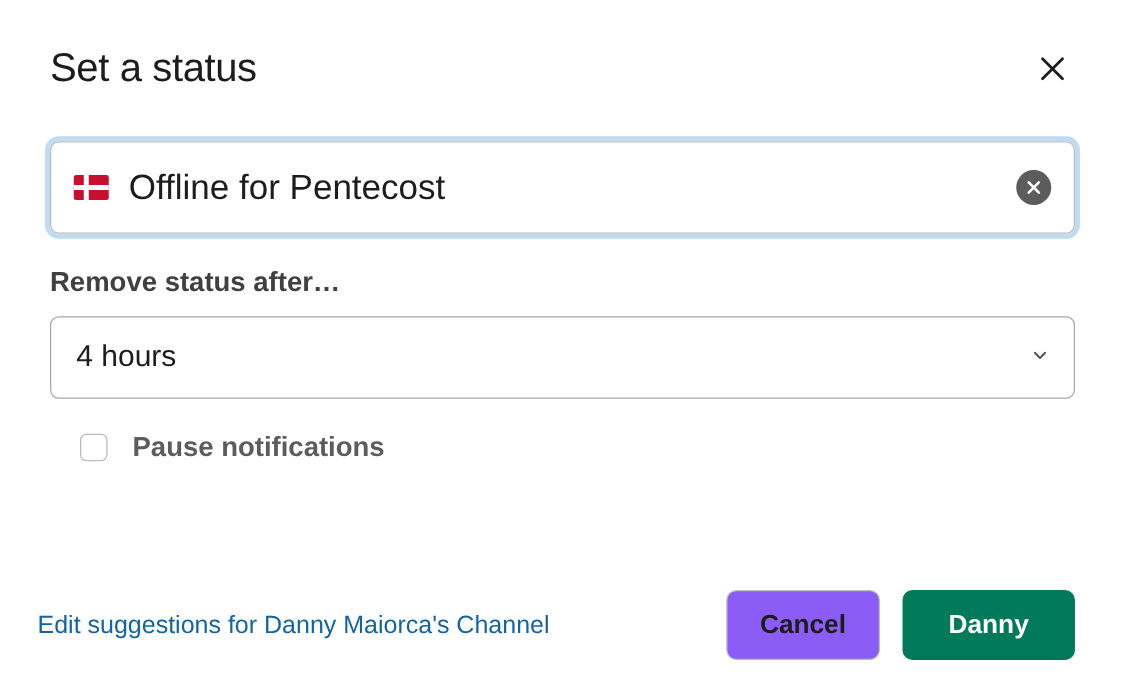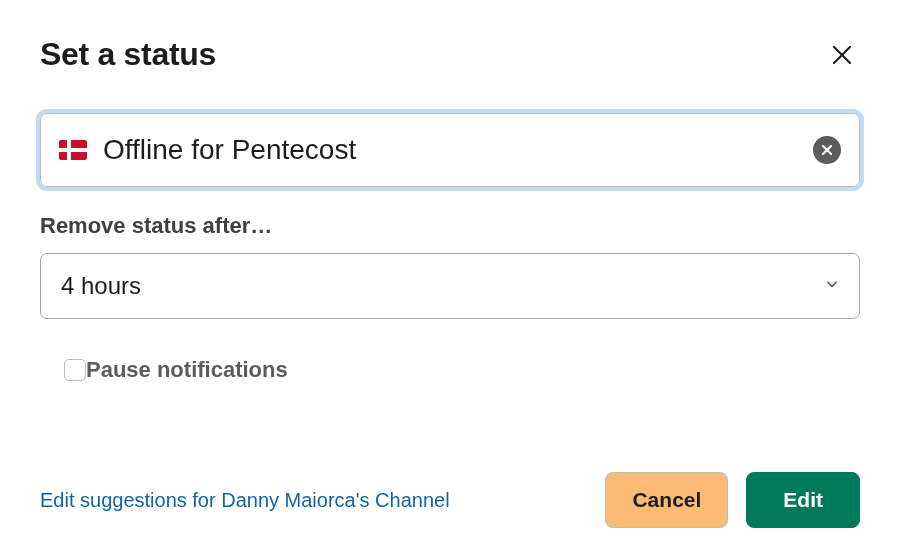--- a/index.html
+++ b/index.html
@@ -16,21 +16,21 @@
       position: relative;
     }
     .header {
       display: flex;
       justify-content: space-between;
       align-items: center;
       margin-bottom: 40px;
     }
     .title {
       font-size: 32px;
-      font-weight: 700;
+      font-weight: 400;
       color: #1d1c1d;
       letter-spacing: -0.3px;
     }
     .close-btn {
       width: 36px;
       height: 36px;
       display: flex;
       align-items: center;
       justify-content: center;
       cursor: pointer;
@@ -119,55 +119,56 @@
     }
     .select-wrap {
       border: 1px solid #a8a8a8;
       border-radius: 7px;
       height: 66px;
       display: flex;
       align-items: center;
       justify-content: space-between;
       padding: 0 20px;
       cursor: pointer;
-      margin-bottom: 38px;
+      margin-bottom: 26px;
     }
     .select-value {
       font-size: 24px;
       color: #1d1c1d;
     }
     .chevron {
       color: #5c5c5c;
     }
     .chevron svg {
       width: 14px;
       height: 14px;
     }
     .checkbox-row {
       display: flex;
       align-items: center;
+      gap: 20px;
       padding-left: 24px;
     }
     .checkbox {
       width: 22px;
       height: 22px;
       border: 1.5px solid #bcbcbc;
       border-radius: 5px;
       cursor: pointer;
       background: #fff;
     }
     .checkbox-label {
       font-size: 22px;
       font-weight: 700;
       color: #5c5c5c;
     }
     .footer {
       position: absolute;
       bottom: 28px;
-      left: 40px;
+      left: 30px;
       right: 40px;
       display: flex;
       align-items: center;
       justify-content: space-between;
     }
     .link {
       color: #1264a3;
       font-size: 20px;
       text-decoration: none;
       cursor: pointer;
@@ -182,21 +183,21 @@
       border-radius: 8px;
       font-size: 21px;
       font-weight: 700;
       cursor: pointer;
       display: flex;
       align-items: center;
       justify-content: center;
       font-family: inherit;
     }
     .btn-cancel {
-      background: #fdba74;
+      background: #8b5cf6;
       border: 1px solid #bcbcbc;
       color: #1d1c1d;
     }
     .btn-save {
       background: #007a5a;
       border: 1px solid #007a5a;
       color: #fff;
       padding: 0 36px;
     }
   </style>
@@ -239,15 +240,15 @@
 
 <div class="checkbox-row">
   <div class="checkbox"></div>
   <span class="checkbox-label">Pause notifications</span>
 </div>
 
 <div class="footer">
   <a class="link">Edit suggestions for Danny Maiorca's Channel</a>
   <div class="btn-group">
     <button class="btn btn-cancel">Cancel</button>
-    <button class="btn btn-save">Edit</button>
+    <button class="btn btn-save">Danny</button>
   </div>
 </div>
 
 </body></html>

